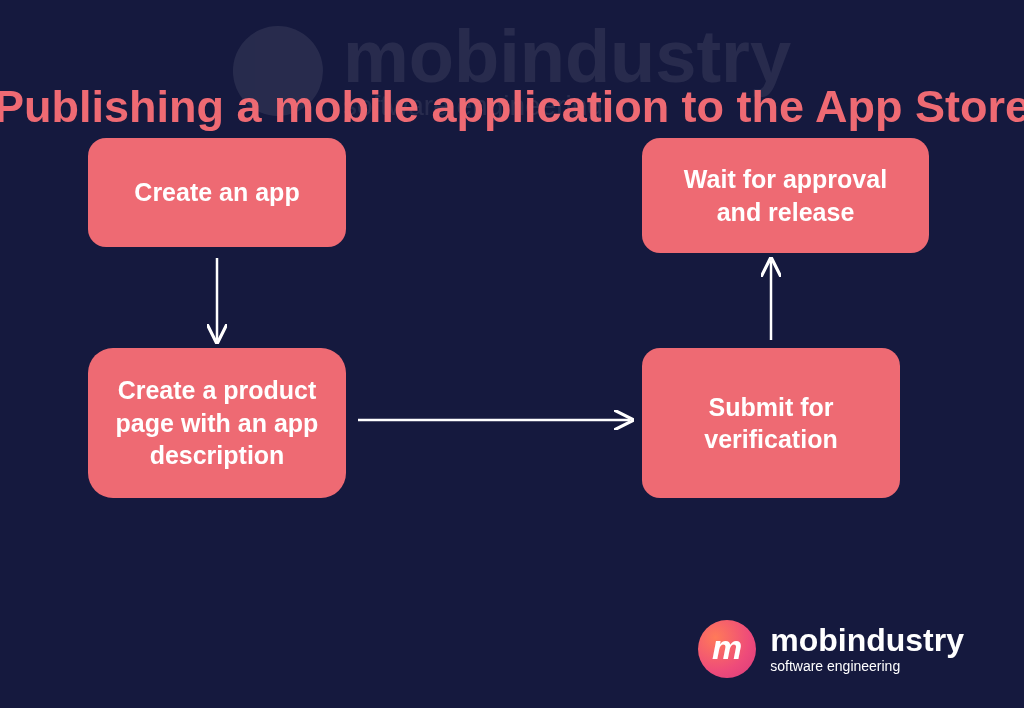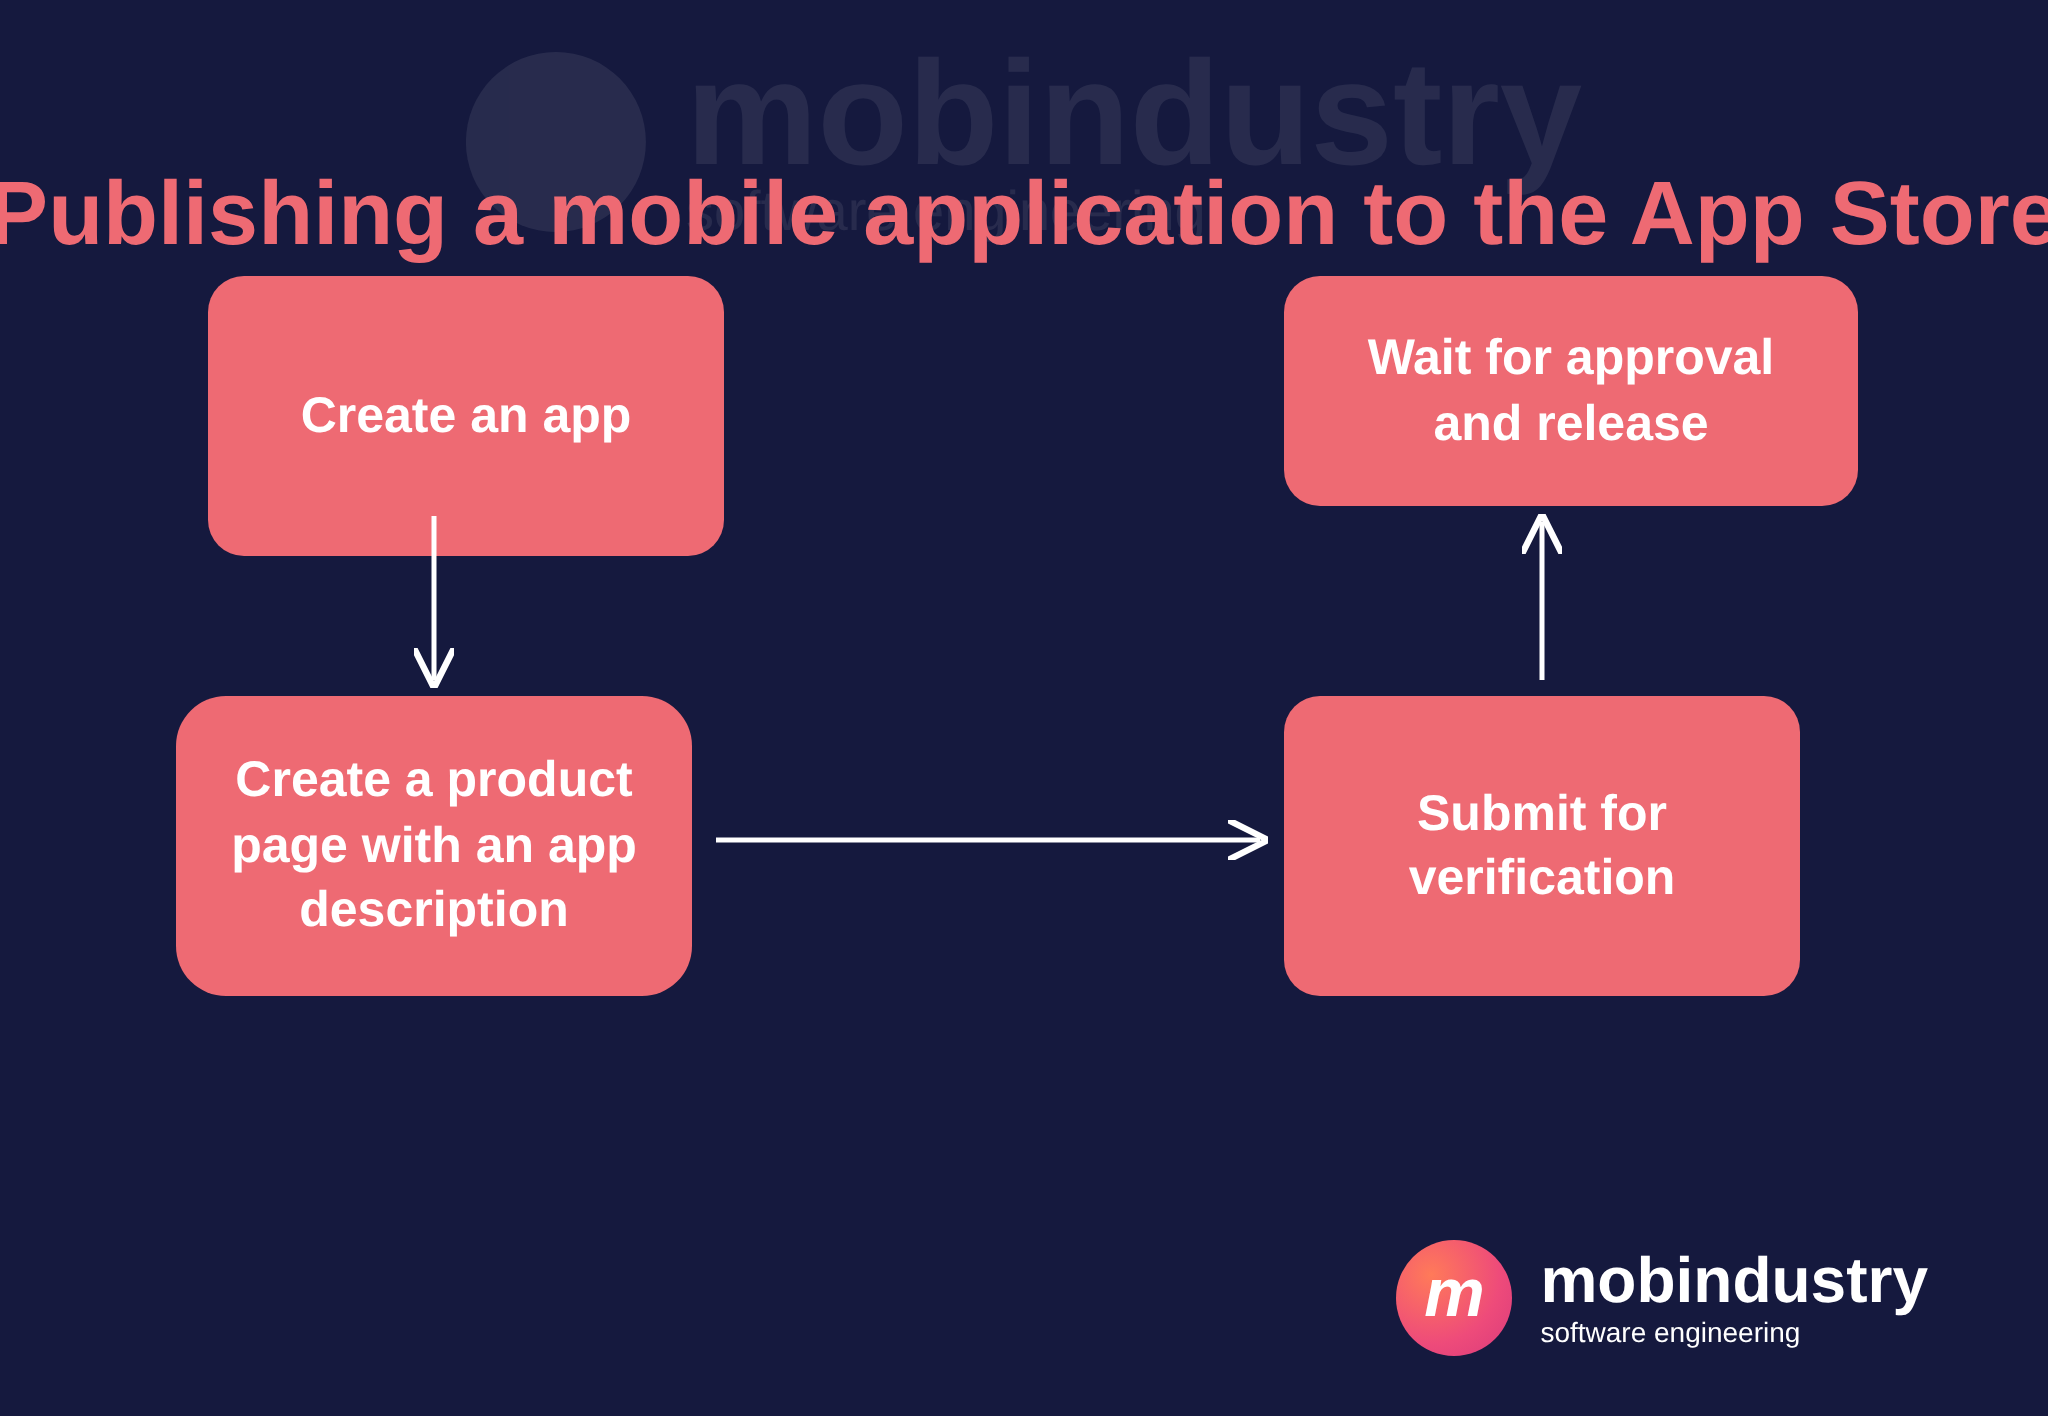--- a/index.html
+++ b/index.html
@@ -62,21 +62,21 @@
     border-radius: 18px;
     display: flex;
     align-items: center;
     justify-content: center;
     text-align: center;
     font-size: 25px;
     font-weight: 600;
     line-height: 1.3;
     padding: 0 20px;
   }
-  .box1 { left: 104px;  top: 138px; width: 258px; height: 140px; }
+  .box1 { left: 88px;  top: 138px; width: 258px; height: 109px; }
   .box2 { left: 88px;  top: 348px; width: 258px; height: 150px; border-radius: 25px; }
   .box3 { left: 642px; top: 348px; width: 258px; height: 150px; }
   .box4 { left: 642px; top: 138px; width: 287px; height: 115px; }
   svg.arrows {
     position: absolute;
     top: 0; left: 0;
     width: 1024px; height: 708px;
     pointer-events: none;
   }
   .footer {

